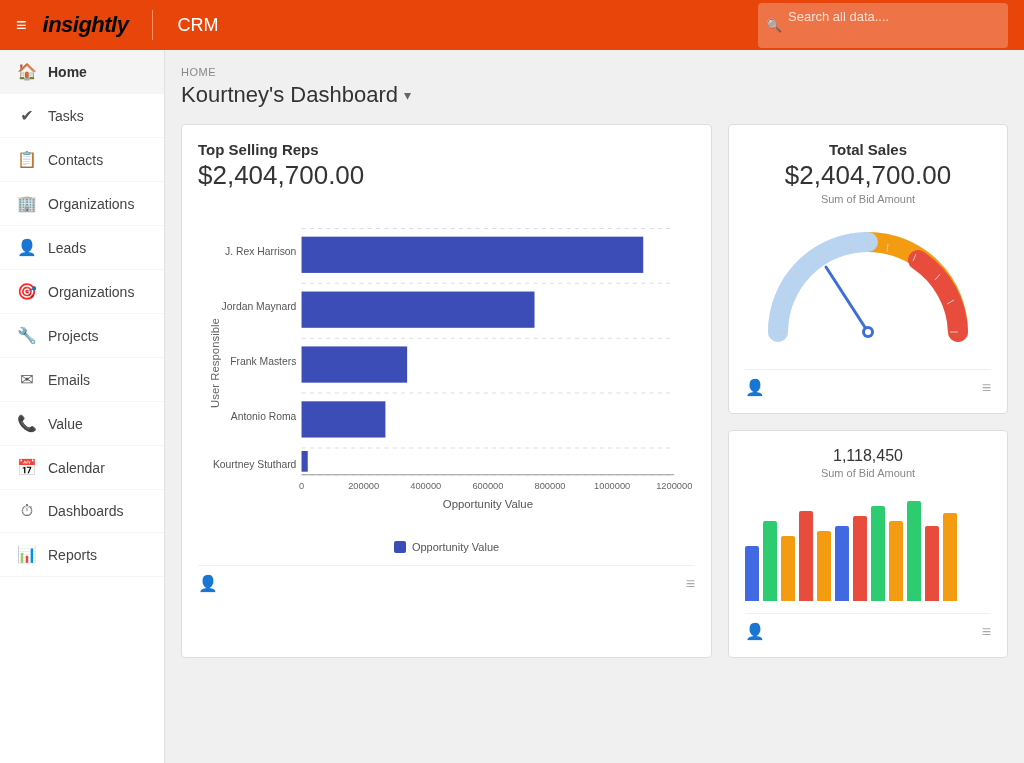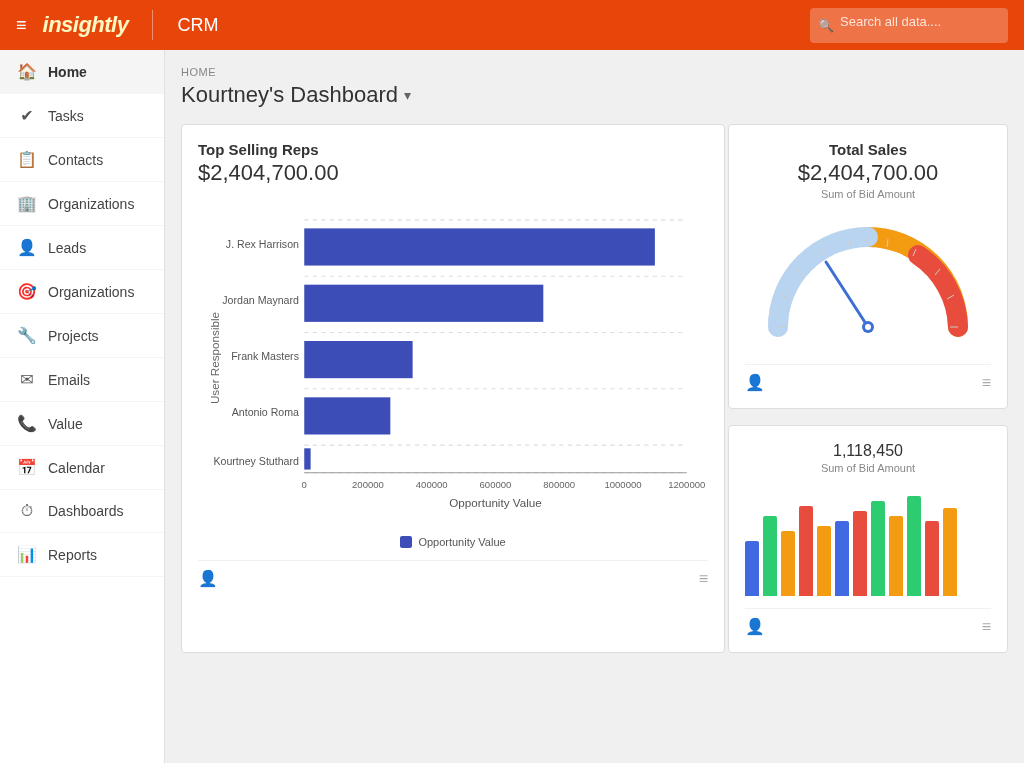--- a/index.html
+++ b/index.html
@@ -13,21 +13,21 @@
       align-items: center;
       padding: 0 16px;
       gap: 16px;
     }
     .header-menu-icon {
       color: white;
       font-size: 18px;
       cursor: pointer;
     }
     .header-logo {
-      color: #fef9c3;
+      color: #000000;
       font-size: 22px;
       font-weight: bold;
       font-style: italic;
       letter-spacing: -0.5px;
     }
     .header-divider {
       width: 1px;
       height: 30px;
       background: rgba(255,255,255,0.4);
       margin: 0 8px;
@@ -35,23 +35,23 @@
     .header-crm {
       color: white;
       font-size: 18px;
       font-weight: 300;
     }
     .header-search {
       margin-left: auto;
       background: rgba(255,255,255,0.25);
       border: none;
       border-radius: 4px;
-      padding: 6px 12px 14px 30px;
+      padding: 6px 12px 24px 30px;
       color: white;
-      width: 198px;
+      width: 250px;
       font-size: 13px;
       outline: none;
     }
     .header-search::placeholder { color: rgba(255,255,255,0.8); }
     .search-wrapper {
       position: relative;
       margin-left: auto;
     }
     .search-icon-overlay {
       position: absolute;
@@ -124,39 +124,39 @@
     }
     .page-title-arrow {
       font-size: 14px;
       color: #666;
     }
 
     
     .dashboard-grid {
       display: grid;
       grid-template-columns: 1fr 280px;
-      gap: 3px;
+      gap: 16px;
     }
 
     
     .card {
       background: white;
       border-radius: 4px;
       border: 1px solid #ddd;
       padding: 16px;
       position: relative;
     }
     .card-title {
       font-size: 15px;
       font-weight: 700;
       color: #333;
       margin-bottom: 2px;
     }
     .card-big-number {
-      font-size: 22px;
+      font-size: 26px;
       font-weight: 300;
       color: #333;
       margin-bottom: 2px;
     }
     .card-subtitle {
       font-size: 11px;
       color: #888;
       margin-bottom: 12px;
     }
 

